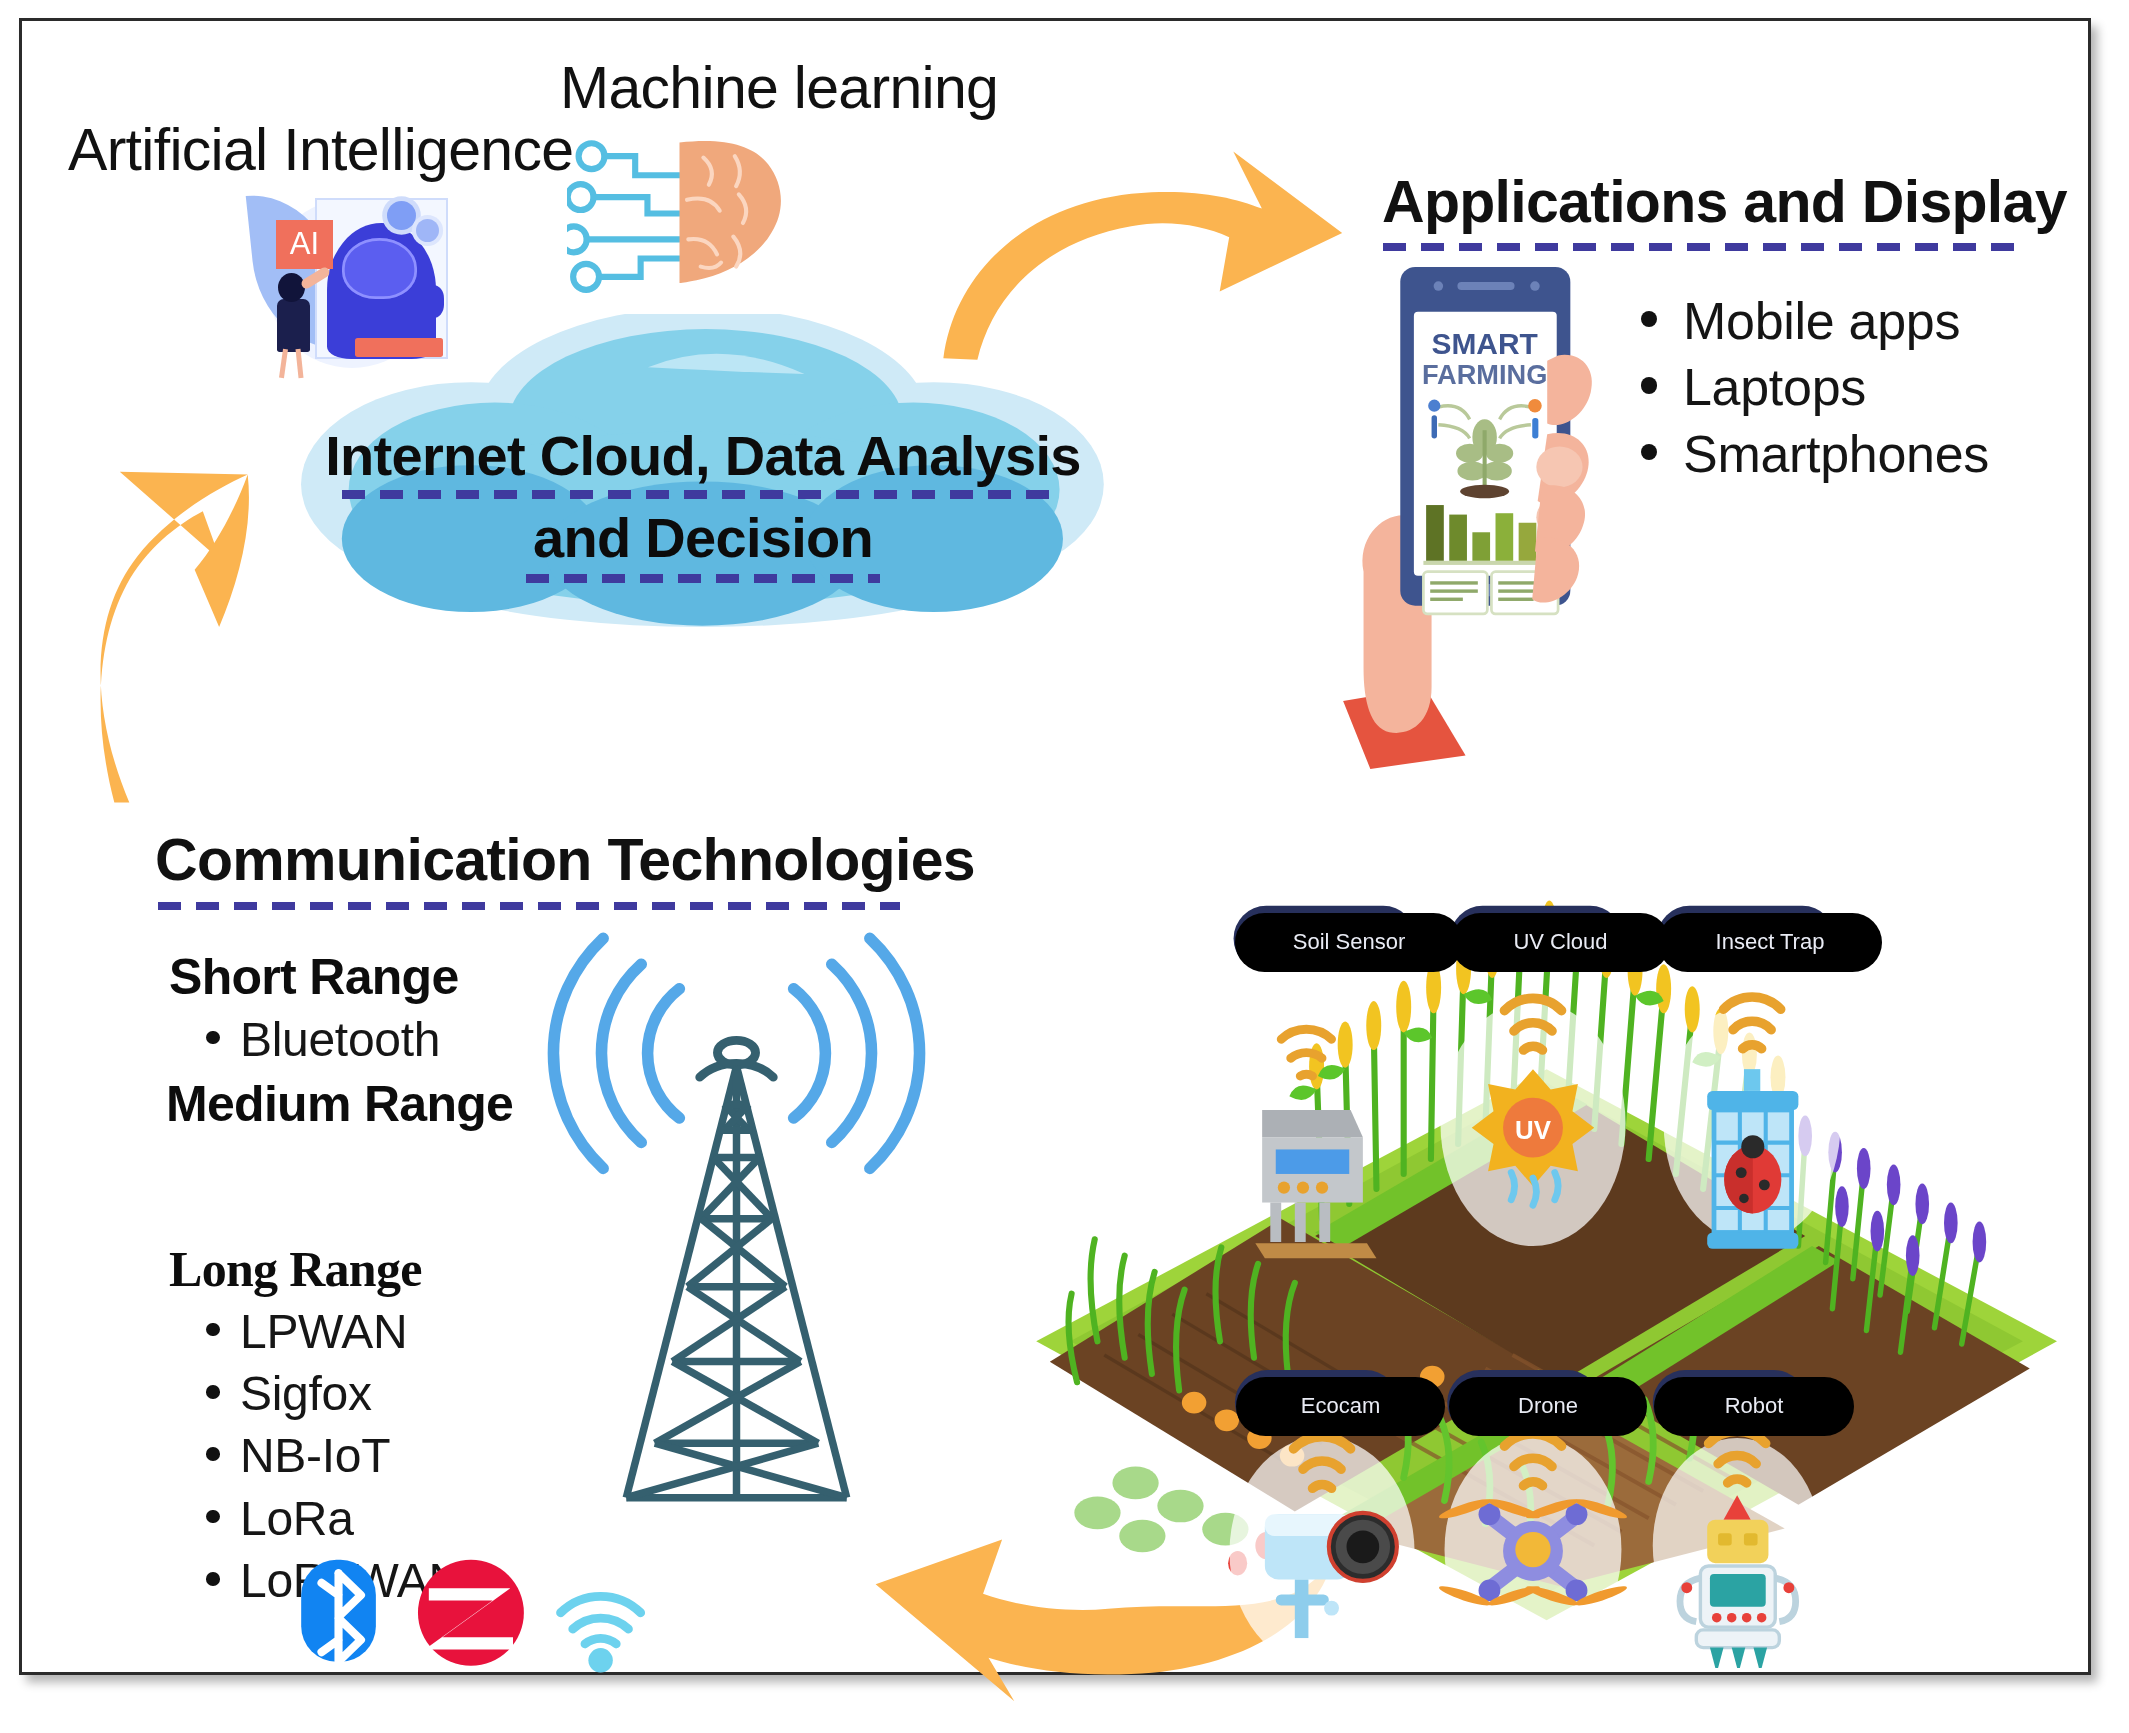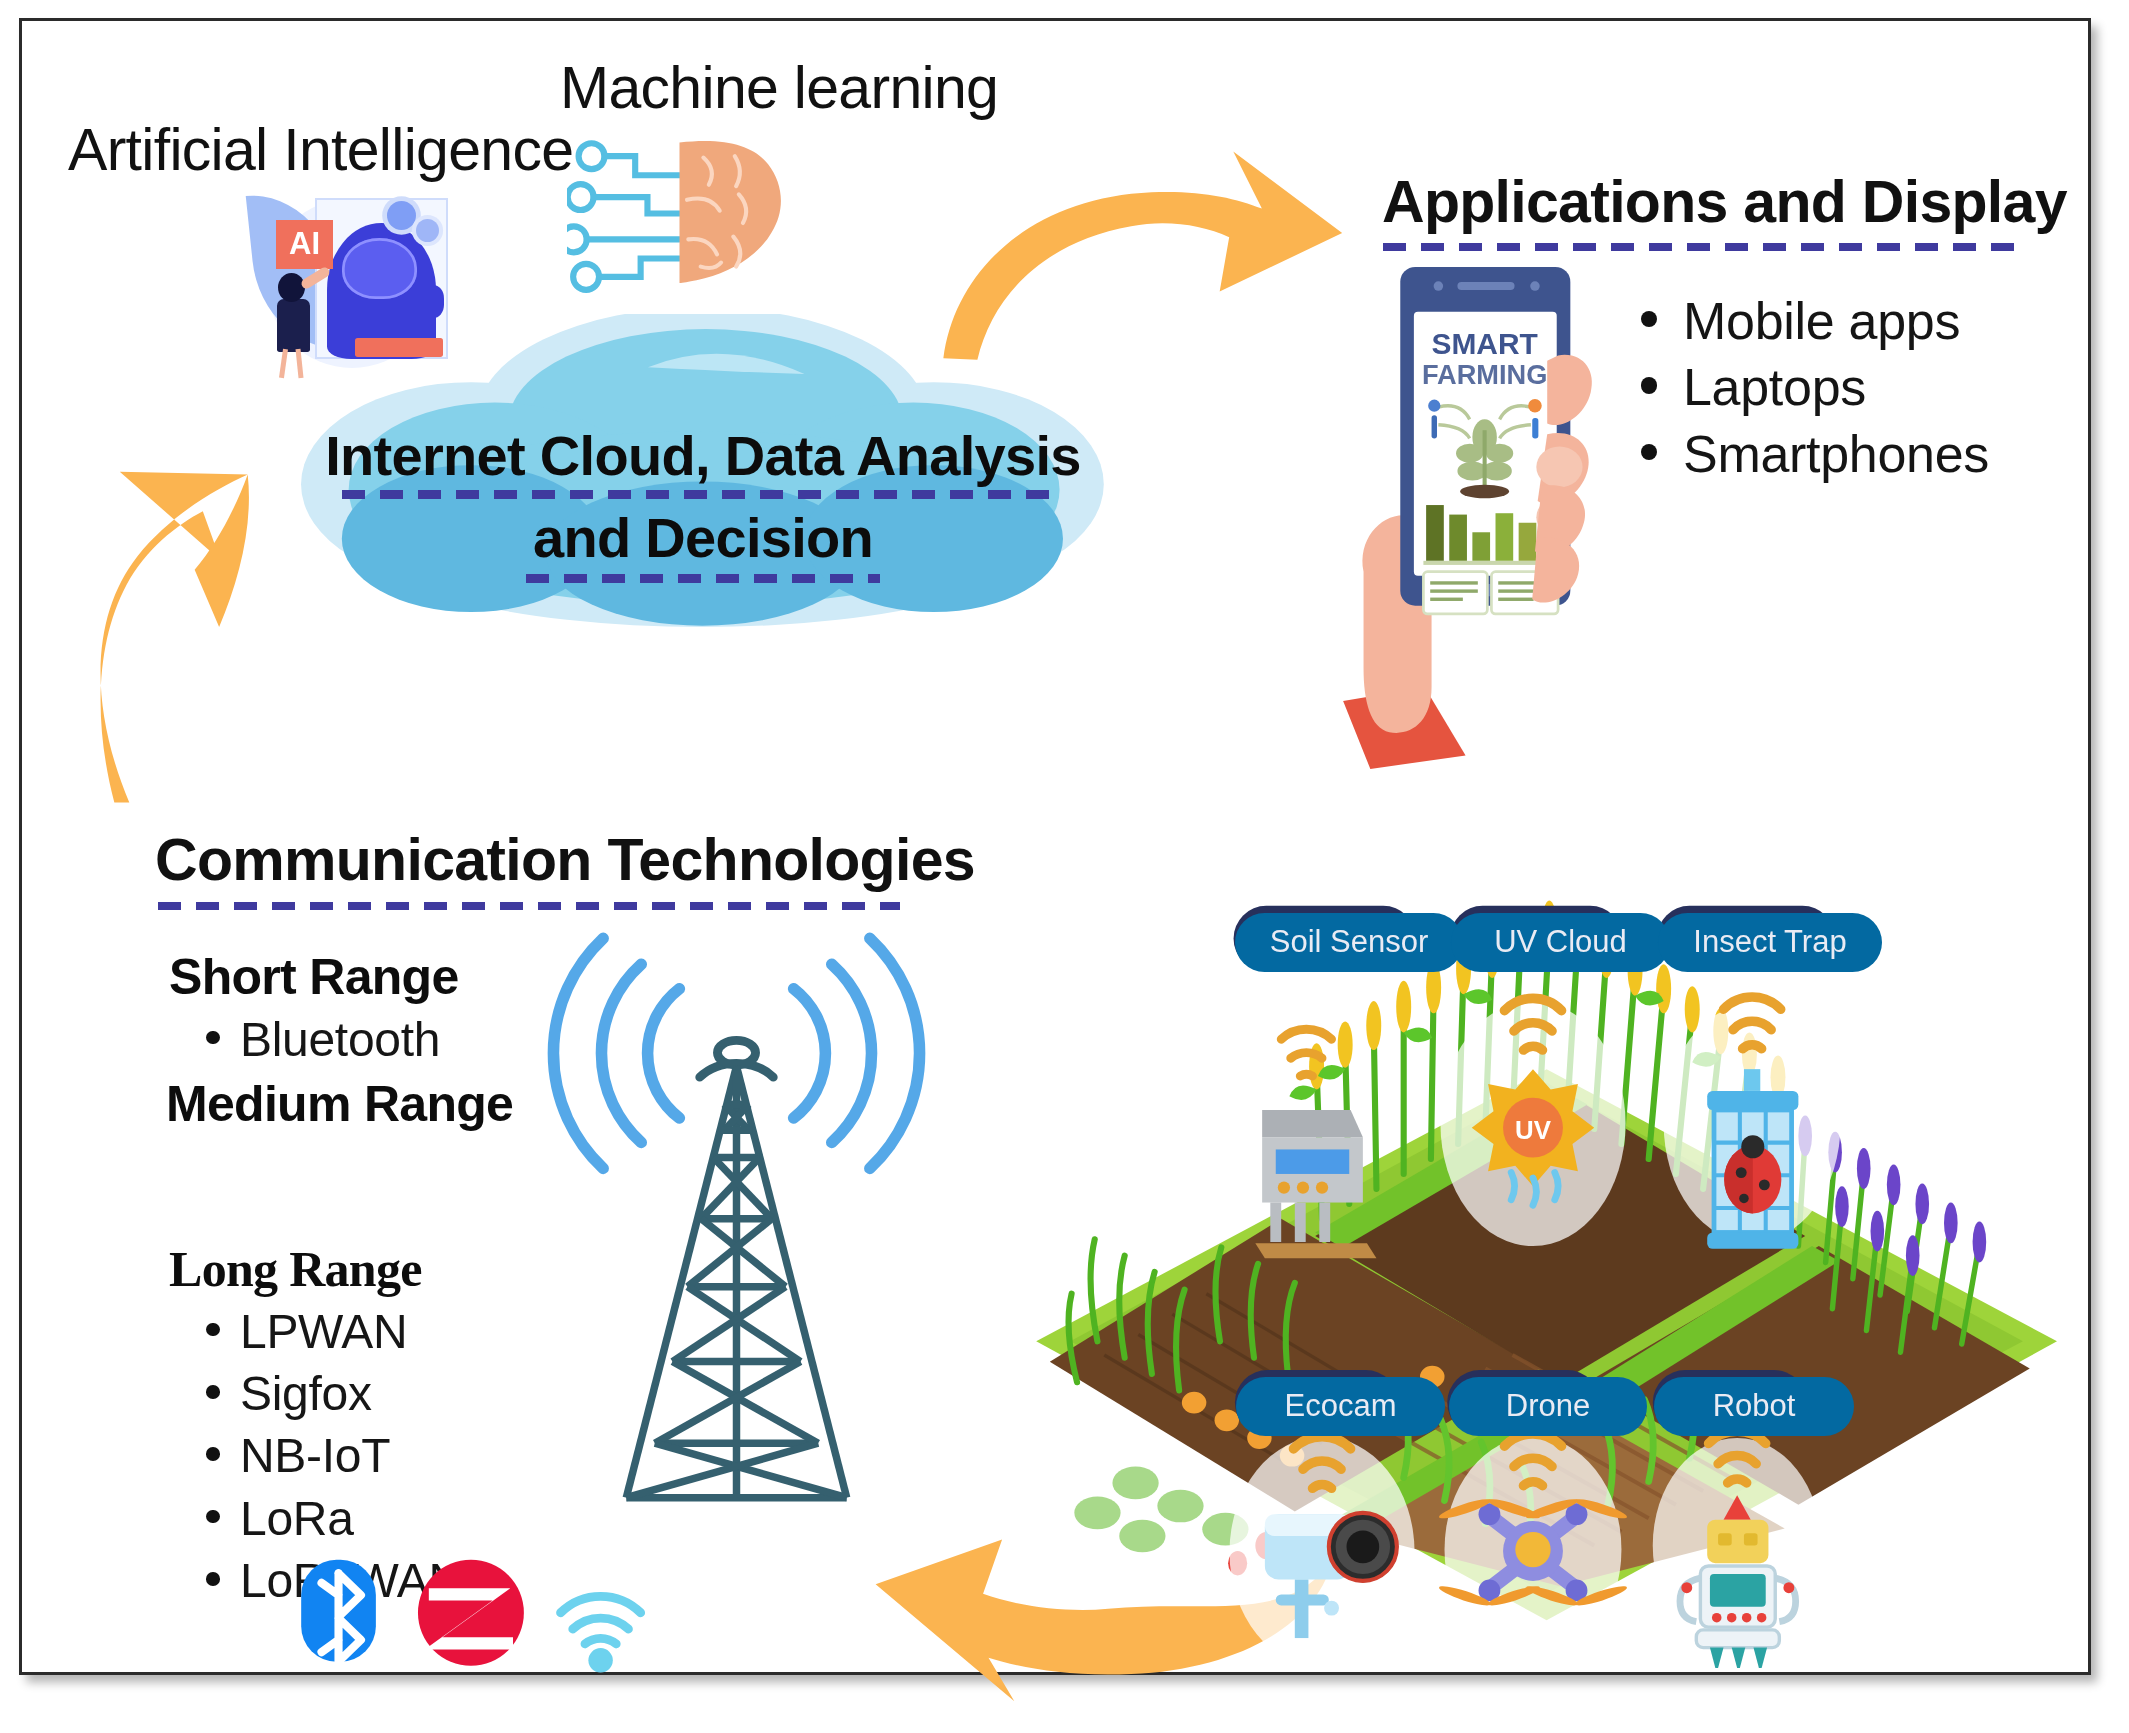--- a/index.html
+++ b/index.html
@@ -28,21 +28,21 @@
   #ai-illus .bgcircle{left:20.4px;top:27px;width:170px;height:170px;border-radius:50%;background:#eef3ff;}
   #ai-illus .swoosh{left:6.8px;top:20.4px;width:88px;height:163px;background:#9dbaf5;
      border-radius:0 100% 0 100%/0 70% 0 60%;transform:rotate(-6deg);opacity:.95;}
   #ai-illus .panel{left:68px;top:27px;width:129px;height:157px;background:#f3f7ff;border:2.7px solid #cfdcfb;}
   #ai-illus .head{left:80px;top:52px;width:109px;height:136px;background:#3b3ed8;
       border-radius:61px 61px 27px 27px/75px 75px 13.6px 13.6px;}
   #ai-illus .nose{left:170px;top:114px;width:27px;height:33px;background:#3b3ed8;border-radius:0 40% 40% 0;}
   #ai-illus .brain{left:95px;top:67px;width:75px;height:61px;border-radius:50% 50% 45% 45%;
       background:#5b5ef0;box-shadow:inset 0 0 0 2.7px #8e90ff;}
   #ai-illus .aibox{left:29px;top:49px;width:57px;height:49px;background:#f0705c;
-      display:flex;align-items:center;justify-content:center;color:#fff;font-size:31px;font-weight:700;}
+      display:flex;align-items:center;justify-content:center;color:#fff;font-size:31px;font-weight:400;}
   #ai-illus .gear1{left:140px;top:30px;width:29px;height:29px;border-radius:50%;background:#7f9ef5;box-shadow:0 0 0 4.8px #cfdcfb;}
   #ai-illus .gear2{left:169px;top:48px;width:23px;height:23px;border-radius:50%;background:#9fb6f7;box-shadow:0 0 0 4.1px #dde6fd;}
   #ai-illus .person-head{left:31px;top:102px;width:27px;height:29px;border-radius:50%;background:#11143a;}
   #ai-illus .person-body{left:30px;top:128px;width:33px;height:53px;background:#1b1f4d;border-radius:6.8px 6.8px 2.7px 2.7px;}
   #ai-illus .person-arm{left:53px;top:102px;width:31px;height:10.2px;background:#f3b49a;transform:rotate(-32deg);border-radius:5.4px;}
   #ai-illus .leg1{left:34px;top:178px;width:4.8px;height:29px;background:#f3b49a;transform:rotate(8deg);}
   #ai-illus .leg2{left:50px;top:178px;width:4.8px;height:29px;background:#f3b49a;transform:rotate(-6deg);}
   #ai-illus .redbar{left:108px;top:167px;width:88px;height:19px;background:#f0705c;border-radius:2.7px;}
 
   
@@ -80,22 +80,22 @@
   #long-ul{left:218px;top:1280px;}
 
   
   #tower{left:524px;top:905px;width:381px;height:599px;}
 
   
   #logos{left:272px;top:1532px;width:381px;height:129px;}
 
   
   #farm{left:973px;top:844px;width:1110px;height:803px;}
-  .chip{position:absolute;background:#0369a1;border-radius:30px;display:flex;align-items:center;justify-content:center;
-        color:#e9ebf4;font-size:31px;font-weight:400;letter-spacing:0px;padding:0 23px;height:59px;white-space:nowrap;}
+  .chip{position:absolute;background:#000000;border-radius:30px;display:flex;align-items:center;justify-content:center;
+        color:#e9ebf4;font-size:22px;font-weight:400;letter-spacing:0px;padding:0 23px;height:59px;white-space:nowrap;}
 
   
   .arrow{position:absolute;}
 </style>
 </head>
 <body>
 
 <div id="canvas">
   <div id="frame">
 

